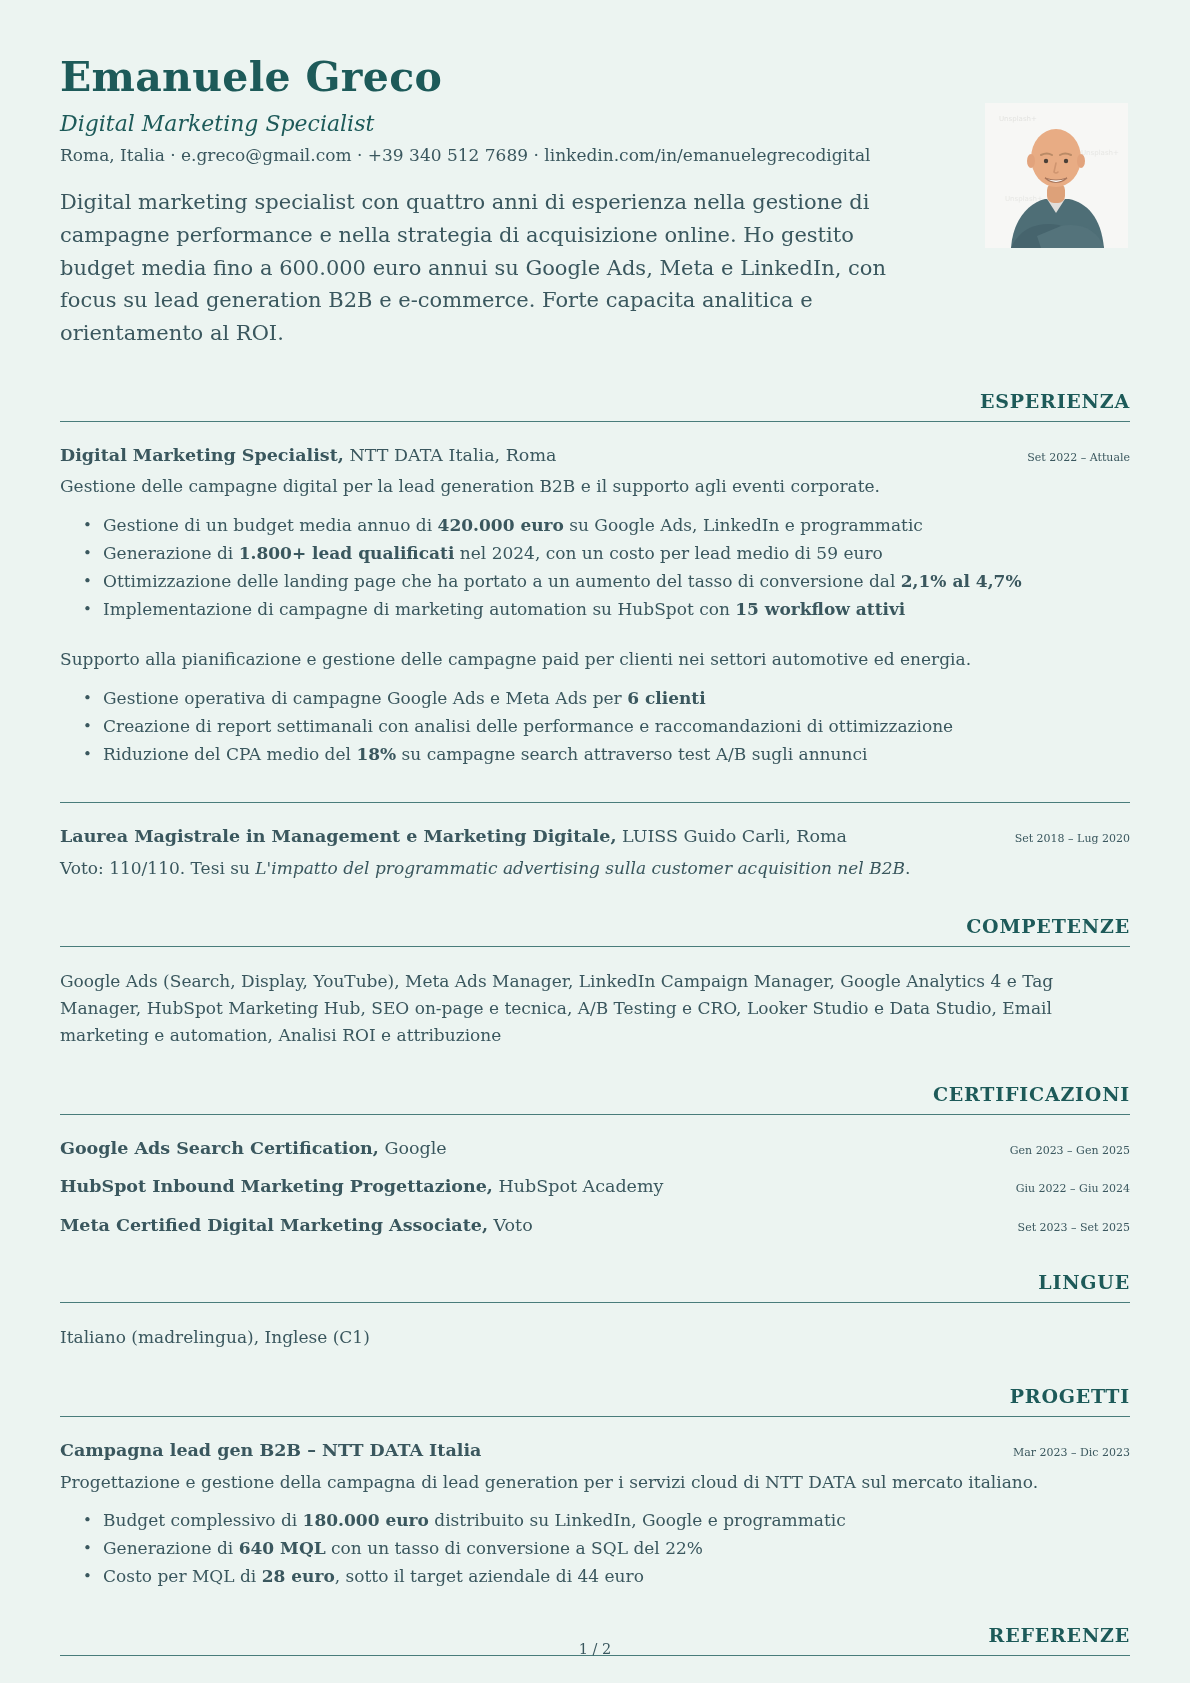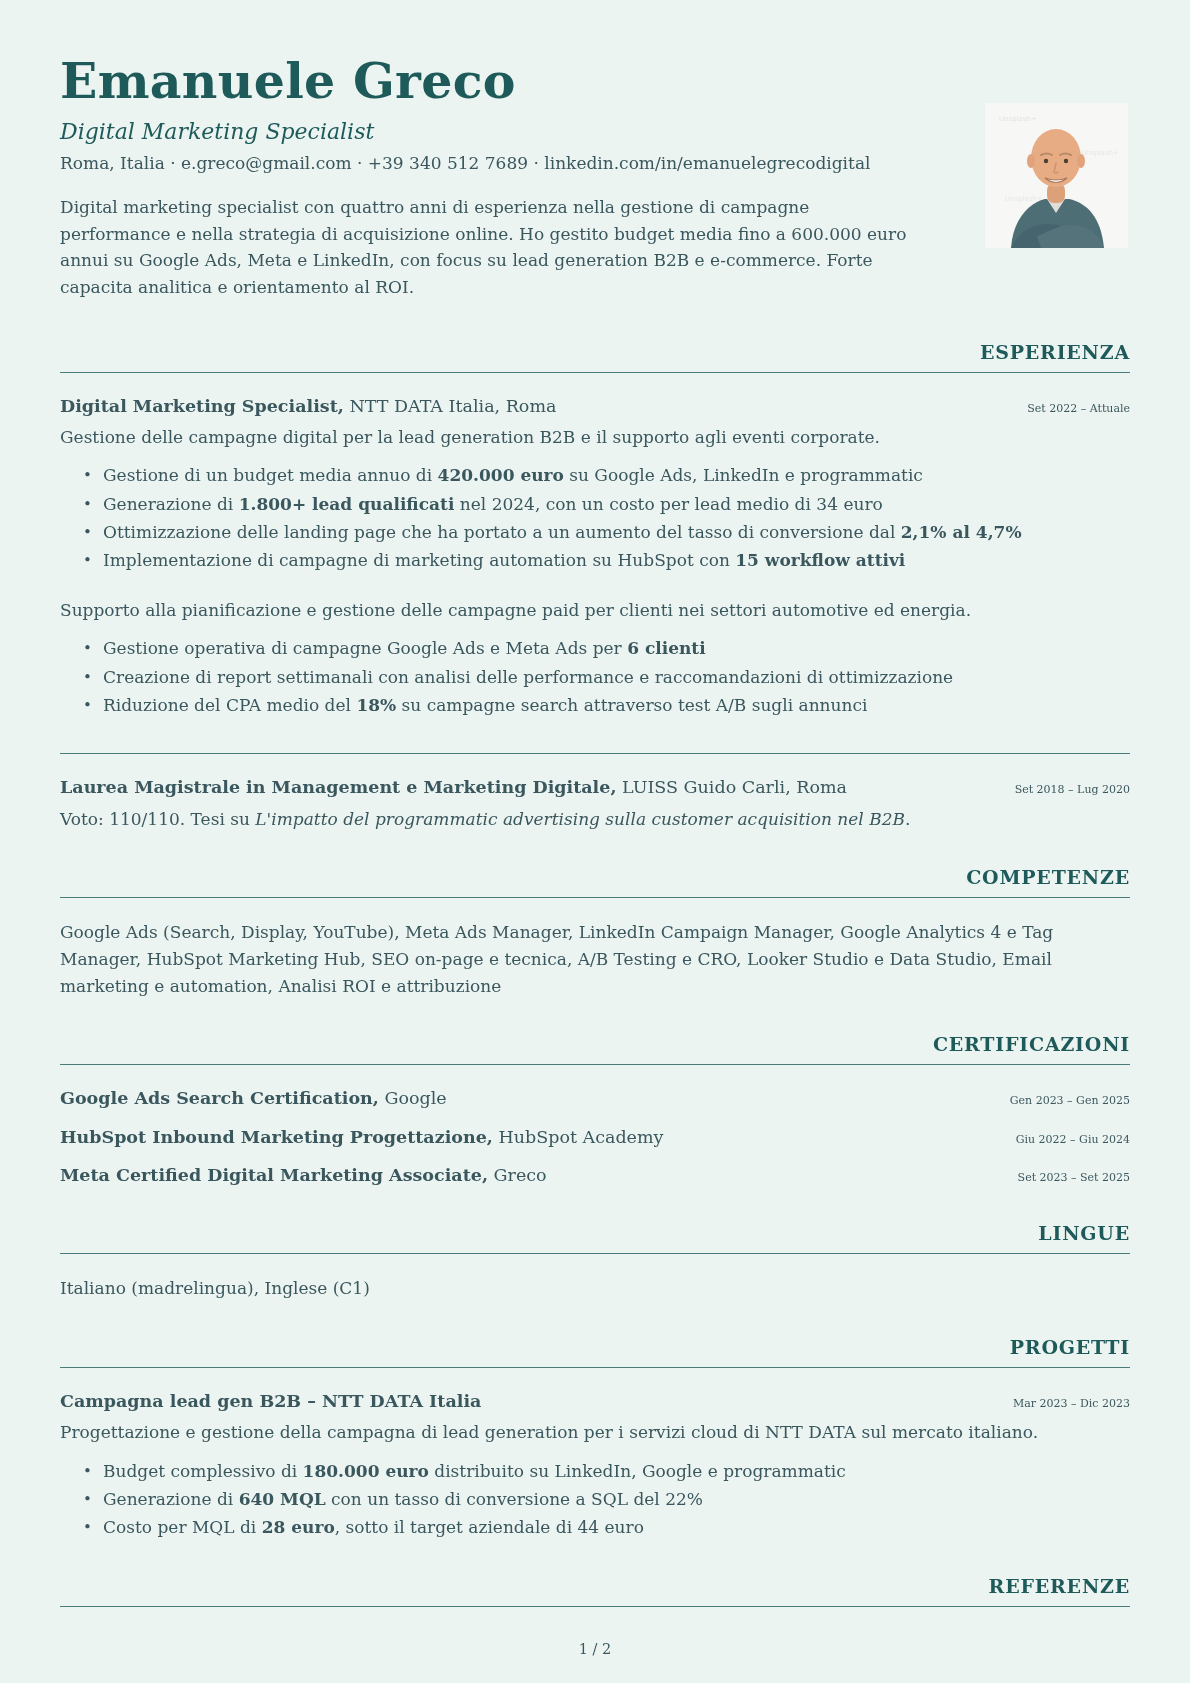--- a/index.html
+++ b/index.html
@@ -10,30 +10,30 @@
     margin:0 auto;
     background:#ecf4f1;
     font-family:"DejaVu Serif", serif;
     color:#3a575e;
     padding:56px 60px 0 60px;
     overflow:hidden;
   }
   
   h1.name {
     margin:0 0 12px 0;
-    font-size:49px; line-height:1.05;
+    font-size:41px; line-height:1.05;
     font-weight:bold; color:#1d5a59; letter-spacing:0.3px;
   }
   .job-title {
     font-style:italic; font-size:22px; color:#1d5a59;
     margin:0 0 9px 0;
   }
   .contact { font-size:17px; margin:0 0 21px 0; }
   .summary {
-    margin:0; font-size:17px; line-height:1.56;
+    margin:0; font-size:21px; line-height:1.56;
     max-width:850px;
   }
   .photo {
     position:absolute; top:103px; right:62px;
     width:143px; height:145px; overflow:hidden;
   }
   
   main.sections { display:block; margin-top:40px; }
   section.section { margin:0 0 34px 0; }
   h2.sec-heading {
@@ -126,21 +126,21 @@
         <h2 class="sec-heading">ESPERIENZA</h2>
         <div class="rule"></div>
         <div class="entry">
           <div class="entry-head">
             <div class="entry-title"><b>Digital Marketing Specialist,</b><span> NTT DATA Italia, Roma</span></div>
             <div class="entry-date">Set 2022 – Attuale</div>
           </div>
           <p class="entry-desc">Gestione delle campagne digital per la lead generation B2B e il supporto agli eventi corporate.</p>
           <ul class="bullets">
             <li><span>Gestione di un budget media annuo di </span><b>420.000 euro</b><span> su Google Ads, LinkedIn e programmatic</span></li>
-            <li><span>Generazione di </span><b>1.800+ lead qualificati</b><span> nel 2024, con un costo per lead medio di 34 euro</span></li>
+            <li><span>Generazione di </span><b>1.800+ lead qualificati</b><span> nel 2024, con un costo per lead medio di 59 euro</span></li>
             <li><span>Ottimizzazione delle landing page che ha portato a un aumento del tasso di conversione dal </span><b>2,1% al 4,7%</b></li>
             <li><span>Implementazione di campagne di marketing automation su HubSpot con </span><b>15 workflow attivi</b></li>
           </ul>
         </div>
         <div class="entry">
           <p class="entry-desc">Supporto alla pianificazione e gestione delle campagne paid per clienti nei settori automotive ed energia.</p>
           <ul class="bullets">
             <li><span>Gestione operativa di campagne Google Ads e Meta Ads per </span><b>6 clienti</b></li>
             <li><span>Creazione di report settimanali con analisi delle performance e raccomandazioni di ottimizzazione</span></li>
             <li><span>Riduzione del CPA medio del </span><b>18%</b><span> su campagne search attraverso test A/B sugli annunci</span></li>
@@ -172,21 +172,21 @@
           </div>
         </div>
         <div class="entry">
           <div class="entry-head">
             <div class="entry-title"><b>HubSpot Inbound Marketing Progettazione,</b><span> HubSpot Academy</span></div>
             <div class="entry-date">Giu 2022 – Giu 2024</div>
           </div>
         </div>
         <div class="entry">
           <div class="entry-head">
-            <div class="entry-title"><b>Meta Certified Digital Marketing Associate,</b><span> Greco</span></div>
+            <div class="entry-title"><b>Meta Certified Digital Marketing Associate,</b><span> Voto</span></div>
             <div class="entry-date">Set 2023 – Set 2025</div>
           </div>
         </div>
       </section>
       <section class="section">
         <h2 class="sec-heading">LINGUE</h2>
         <div class="rule"></div>
         <p class="para">Italiano (madrelingua), Inglese (C1)</p>
       </section>
       <section class="section">

